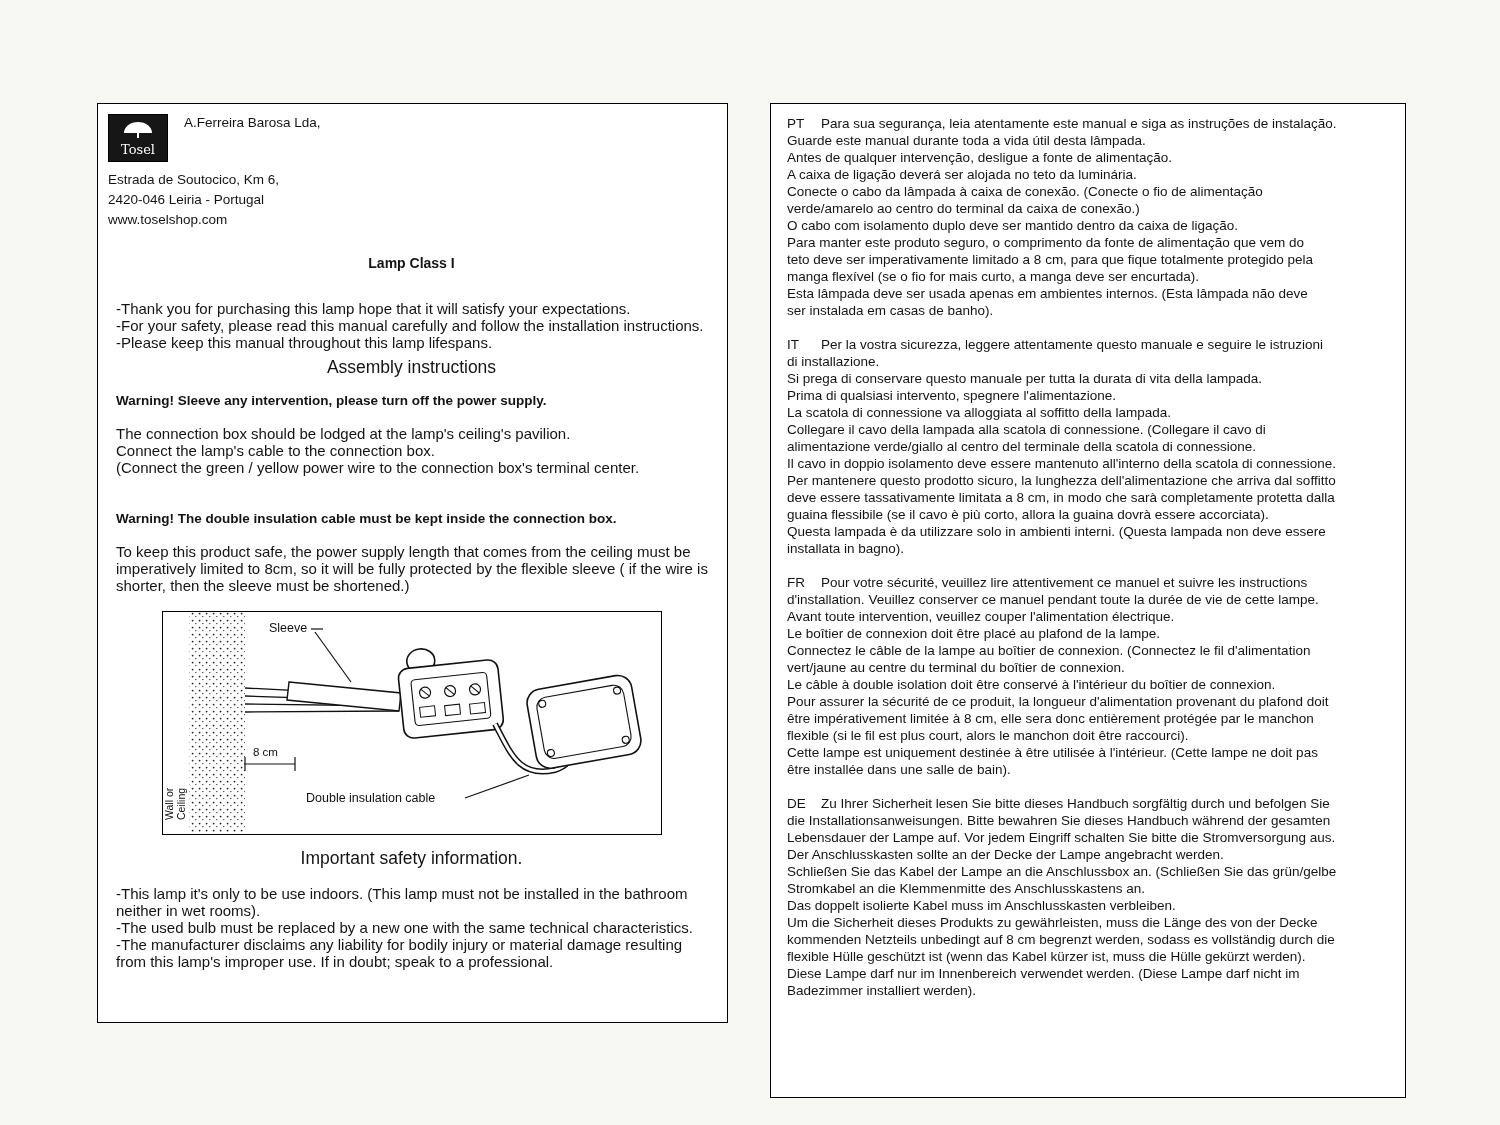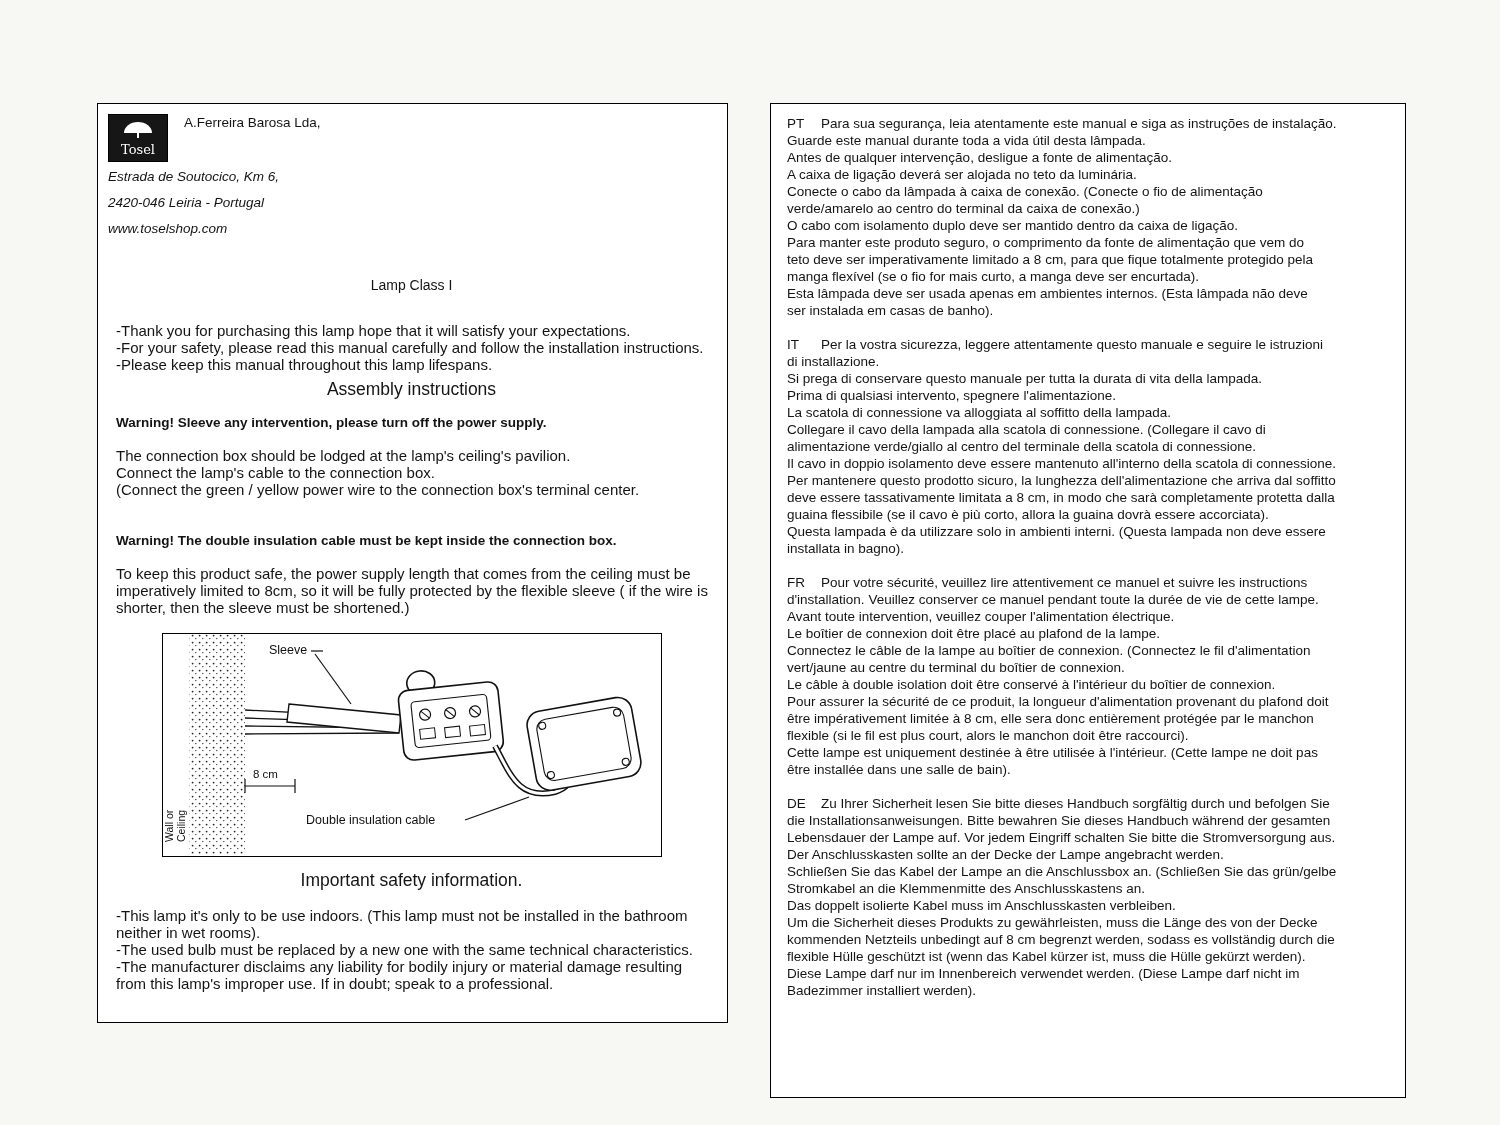--- a/index.html
+++ b/index.html
@@ -19,24 +19,24 @@
   }
   .page-left  { left:97px;  top:103px; width:631px; height:920px; padding:10px 12px 0 10px; }
   .page-right { left:770px; top:103px; width:636px; height:995px; padding:11px 14px 0 16px; }
 
   .ml { white-space:pre-line; }
 
   
   .logo-row { display:flex; align-items:flex-start; gap:16px; }
   .logo-box { width:60px; height:48px; flex:0 0 auto; }
   .addr1 { font-size:13.5px; line-height:17px; padding-bottom:1px; }
-  .addr  { font-size:13.5px; line-height:26px; margin-top:2px;font-style:italic; }
+  .addr  { font-size:13.5px; line-height:20px; margin-top:8px; }
 
   .title    { font-size:19px;  font-weight:500; text-align:center; letter-spacing:.4px; margin:30px 0 0; }
-  .subtitle { font-size:14px;  font-weight:400; text-align:center; margin:35px 0 0; }
+  .subtitle { font-size:14px;  font-weight:700; text-align:center; margin:25px 0 0; }
   .section  { font-size:17.5px; font-weight:400; text-align:center; margin:6px 0 0; }
 
   .body    { font-size:15px; line-height:17px; margin:16px 0 0 8px; }
   .intro   { margin-top:29px; }
   .warning { font-size:13.5px; font-weight:700; line-height:17px; margin:14px 0 0 8px; }
   .warning2{ margin-top:34px; }
 
   .diagram {
     width:498px; height:222px;
     border:1px solid #000;

